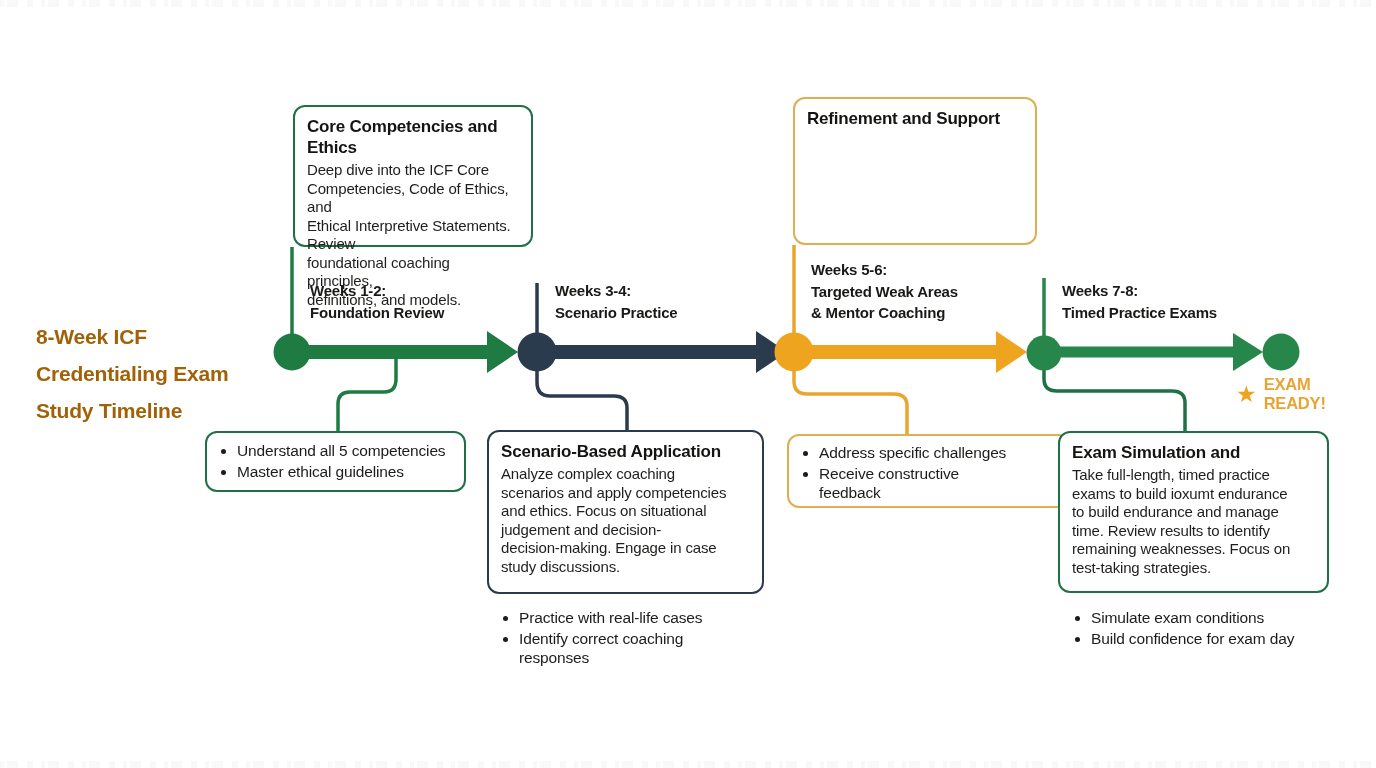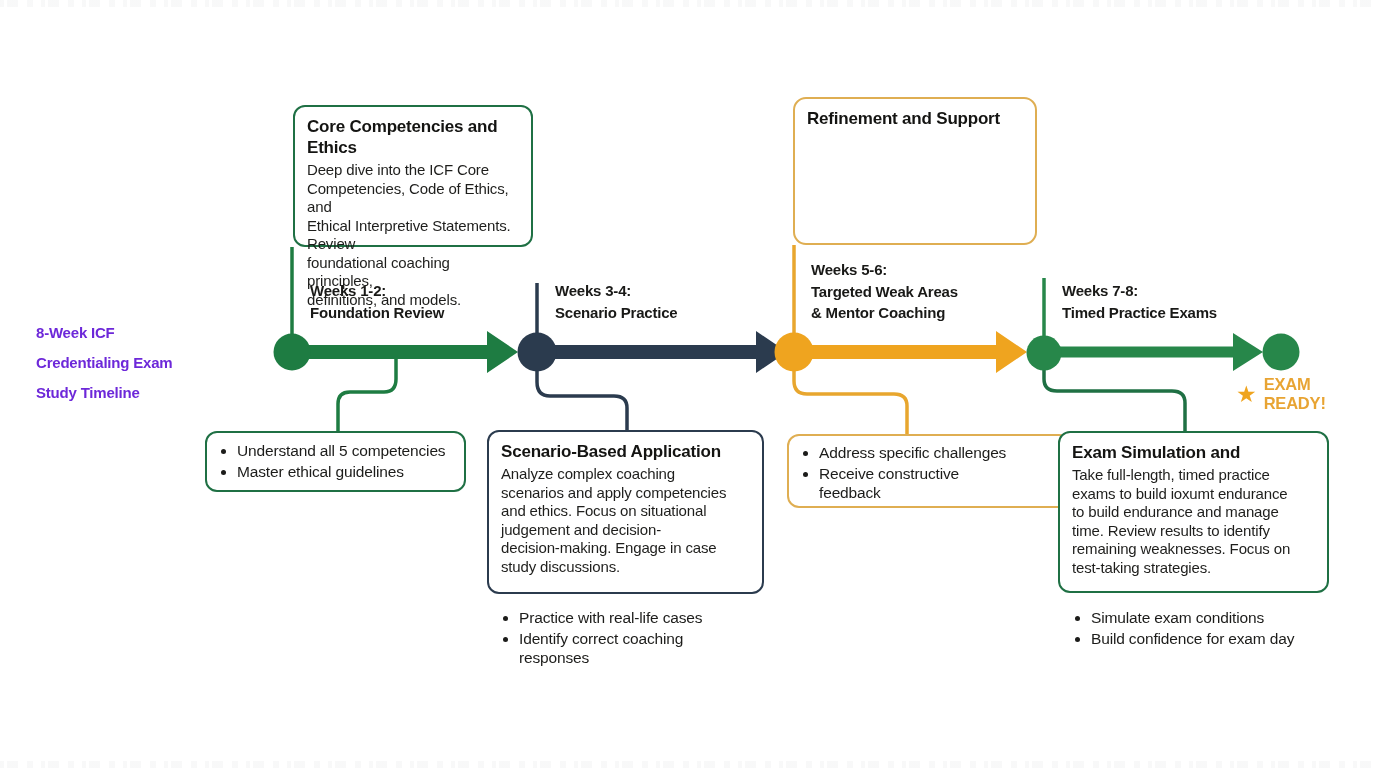--- a/index.html
+++ b/index.html
@@ -9,21 +9,21 @@
   }
   .abs{position:absolute;}
   .prewrap{white-space:pre-line;}
   
   .edge-artifact{
     left:0;width:1376px;height:7px;opacity:0.07;
     background:repeating-linear-gradient(90deg,#9aa0a4 0 4px,transparent 4px 7px,#9aa0a4 7px 18px,transparent 18px 27px,#9aa0a4 27px 33px,transparent 33px 41px);
   }
   
   .main-title{
-    font-size:15px;font-weight:bold;line-height:30px;letter-spacing:-0.2px;color:#6d28d9;
+    font-size:21px;font-weight:bold;line-height:37px;letter-spacing:-0.2px;color:#a16207;
   }
   
   .phase-label{
     font-size:15px;font-weight:bold;line-height:21.5px;letter-spacing:-0.2px;color:#191917;
   }
   
   .box{
     background:#ffffff;border-radius:12px;box-sizing:border-box;
     padding:9px 12px;
   }
@@ -88,21 +88,21 @@
 
   <div class="abs box box-green" style="left:293px;top:105px;width:240px;height:142px;">
     <div class="box-title">Core Competencies and Ethics</div>
     <div class="box-body prewrap">Deep dive into the ICF Core
 Competencies, Code of Ethics, and
 Ethical Interpretive Statements. Review
 foundational coaching principles,
 definitions, and models.</div>
   </div>
 
-  <div class="abs box box-gold" style="left:793px;top:97px;width:244px;height:148px;border-radius:13px;">
+  <div class="abs box box-gold" style="left:793px;top:97px;width:244px;height:148px;">
     <div class="box-title">Refinement and Support</div>
   </div>
 
   <div class="abs box box-green" style="left:205px;top:431px;width:261px;height:61px;padding:8px 10px;">
     <ul class="blist">
       <li class="prewrap">Understand all 5 competencies</li>
       <li class="prewrap">Master ethical guidelines</li>
     </ul>
   </div>
 

